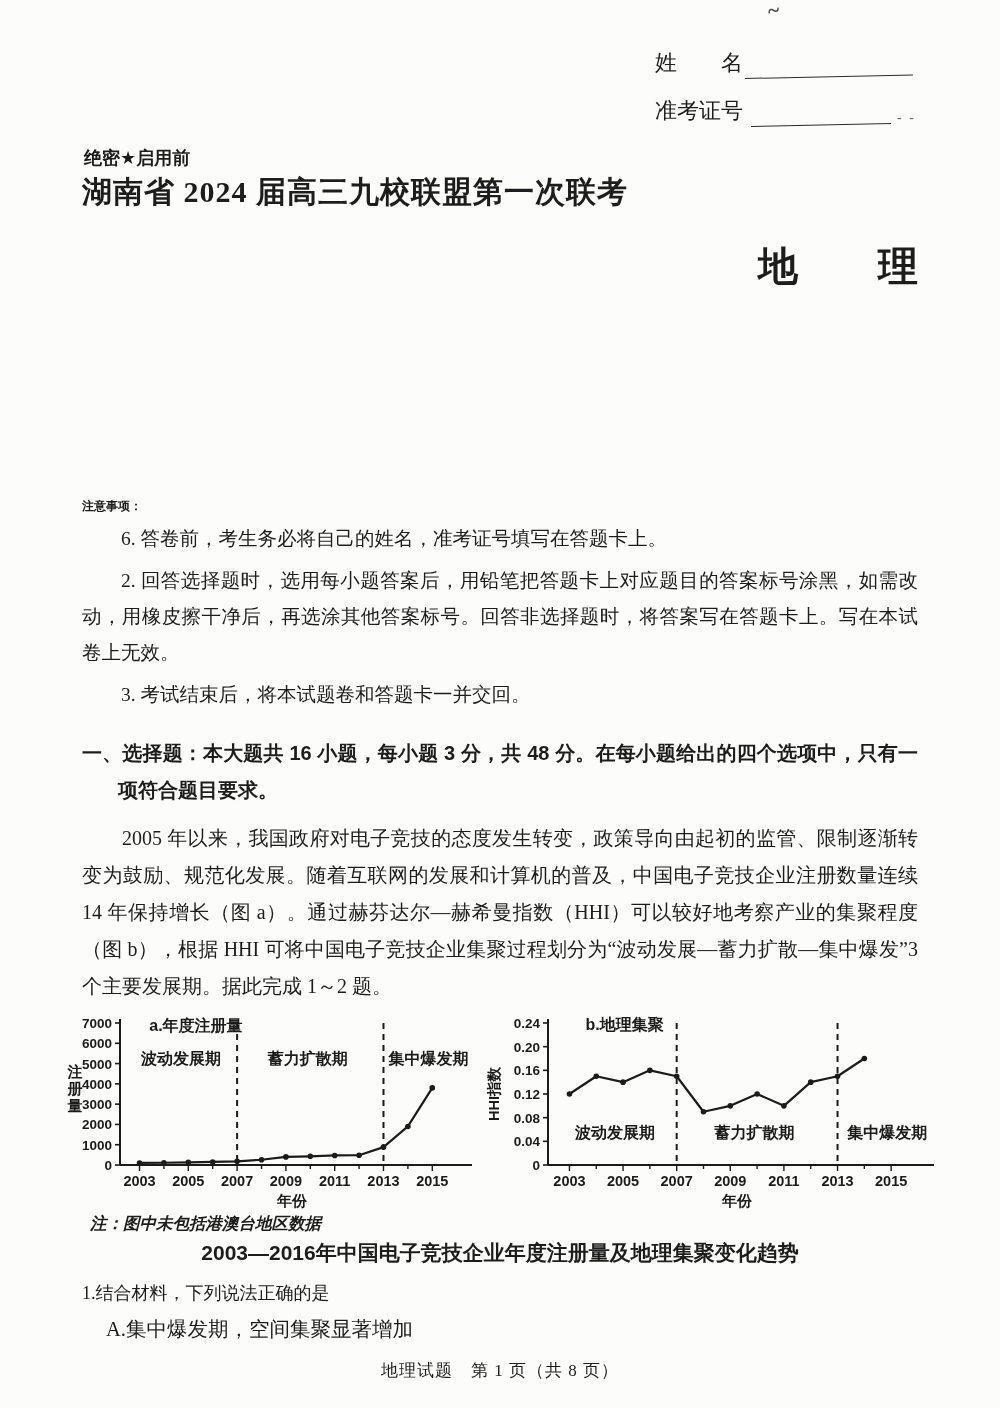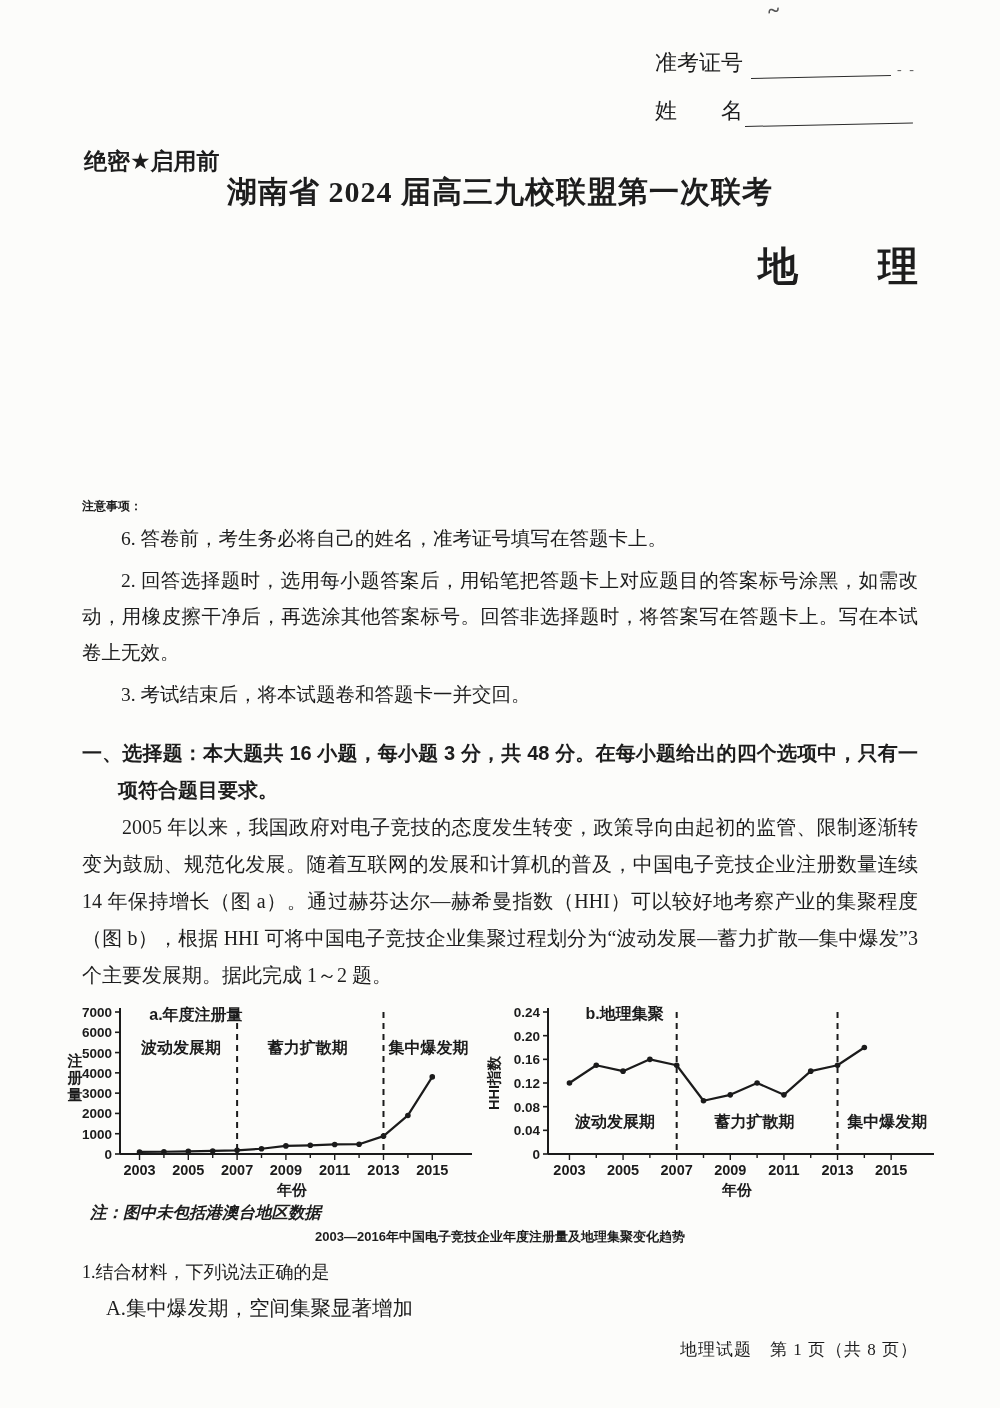--- a/index.html
+++ b/index.html
@@ -23,62 +23,62 @@
     transform: rotate(-10deg); letter-spacing: -4px;
   }
 
   .top-fields { position: absolute; top: 48px; left: 655px; font-size: 22px; }
   .field-row { display: flex; align-items: flex-end; margin-bottom: 18px; white-space: nowrap; }
   .blank-line { display: inline-block; border-bottom: 1.6px solid #2b2b2b; height: 1.25em; }
   .blank-name { width: 168px; margin-left: 2px; transform: rotate(-1.2deg); transform-origin: left bottom; }
   .blank-ticket { width: 140px; margin-left: 8px; transform: rotate(-1.2deg); transform-origin: left bottom; }
   .tiny-dashes { color:#666; font-size:14px; margin-left:6px; letter-spacing:2px; }
 
-  .secret { position: absolute; top: 146px; left: 84px; font-size: 23px; font-weight: 700; }
+  .secret { position: absolute; top: 146px; left: 84px; font-size: 18px; font-weight: 700; }
 
   .spacer-top { height: 172px; }
-  .main-title { margin: 0; text-align: center; font-size: 30px; font-weight: 700; letter-spacing: 1px; }
+  .main-title { margin: 0; text-align: left; font-size: 30px; font-weight: 700; letter-spacing: 1px; }
   .subject-title { margin: 26px 0 0; text-align: right; font-size: 40px; font-weight: 700; }
 
   .notice-heading { margin: 204px 0 0; font-size: 12px; font-weight: 700; }
   .notice-item { margin: 6px 0 0; font-size: 19.5px; line-height: 36px; text-indent: 2em; text-align: justify; }
 
   .section-heading {
-    margin: 22px 0 0; font-size: 20px; font-weight: 700; line-height: 37px;
+    margin: 22px 0 11px; font-size: 20px; font-weight: 700; line-height: 37px;
     padding-left: 36px; text-indent: -36px; text-align: justify;
   }
   .passage { margin: 0; font-size: 20px; line-height: 37px; text-indent: 2em; text-align: justify; }
 
   .charts-row { display: flex; justify-content: space-between; align-items: flex-start; margin: 6px -22px 0; }
   svg.chart { font-family: "Liberation Sans", "DejaVu Sans", sans-serif; display: block; }
 
   .fig-note { margin: 2px 0 0 8px; font-size: 16.5px; font-weight: 700; font-style: italic; }
-  .fig-caption { margin: 4px 0 0; text-align: center; font-size: 13px; font-weight: 700; }
+  .fig-caption { margin: 4px 0 0; text-align: center; font-size: 21px; font-weight: 700; }
 
   .q-stem { margin: 14px 0 0; font-size: 18px; }
   .q-option { margin: 10px 0 0 24px; font-size: 20.5px; }
 
-  .page-footer { margin-top: 16px; text-align: right; font-size: 17px; letter-spacing: 1px; }
+  .page-footer { margin-top: 16px; text-align: center; font-size: 17px; letter-spacing: 1px; }
 </style>
 </head>
 <body>
 
 <div class="page">
 
   <div class="scan-mark">~</div>
 
   <div class="top-fields">
+    <div class="field-row">
+      <span>姓　　名</span>
+      <span class="blank-line blank-name"></span>
+    </div>
     <div class="field-row">
       <span>准考证号</span>
       <span class="blank-line blank-ticket"></span>
       <span class="tiny-dashes">- -</span>
-    </div>
-    <div class="field-row">
-      <span>姓　　名</span>
-      <span class="blank-line blank-name"></span>
     </div>
   </div>
 
   <div class="secret sans">绝密★启用前</div>
 
   <div class="spacer-top"></div>
 
   <h1 class="main-title">湖南省 2024 届高三九校联盟第一次联考</h1>
   <h2 class="subject-title">地　　理</h2>
 

